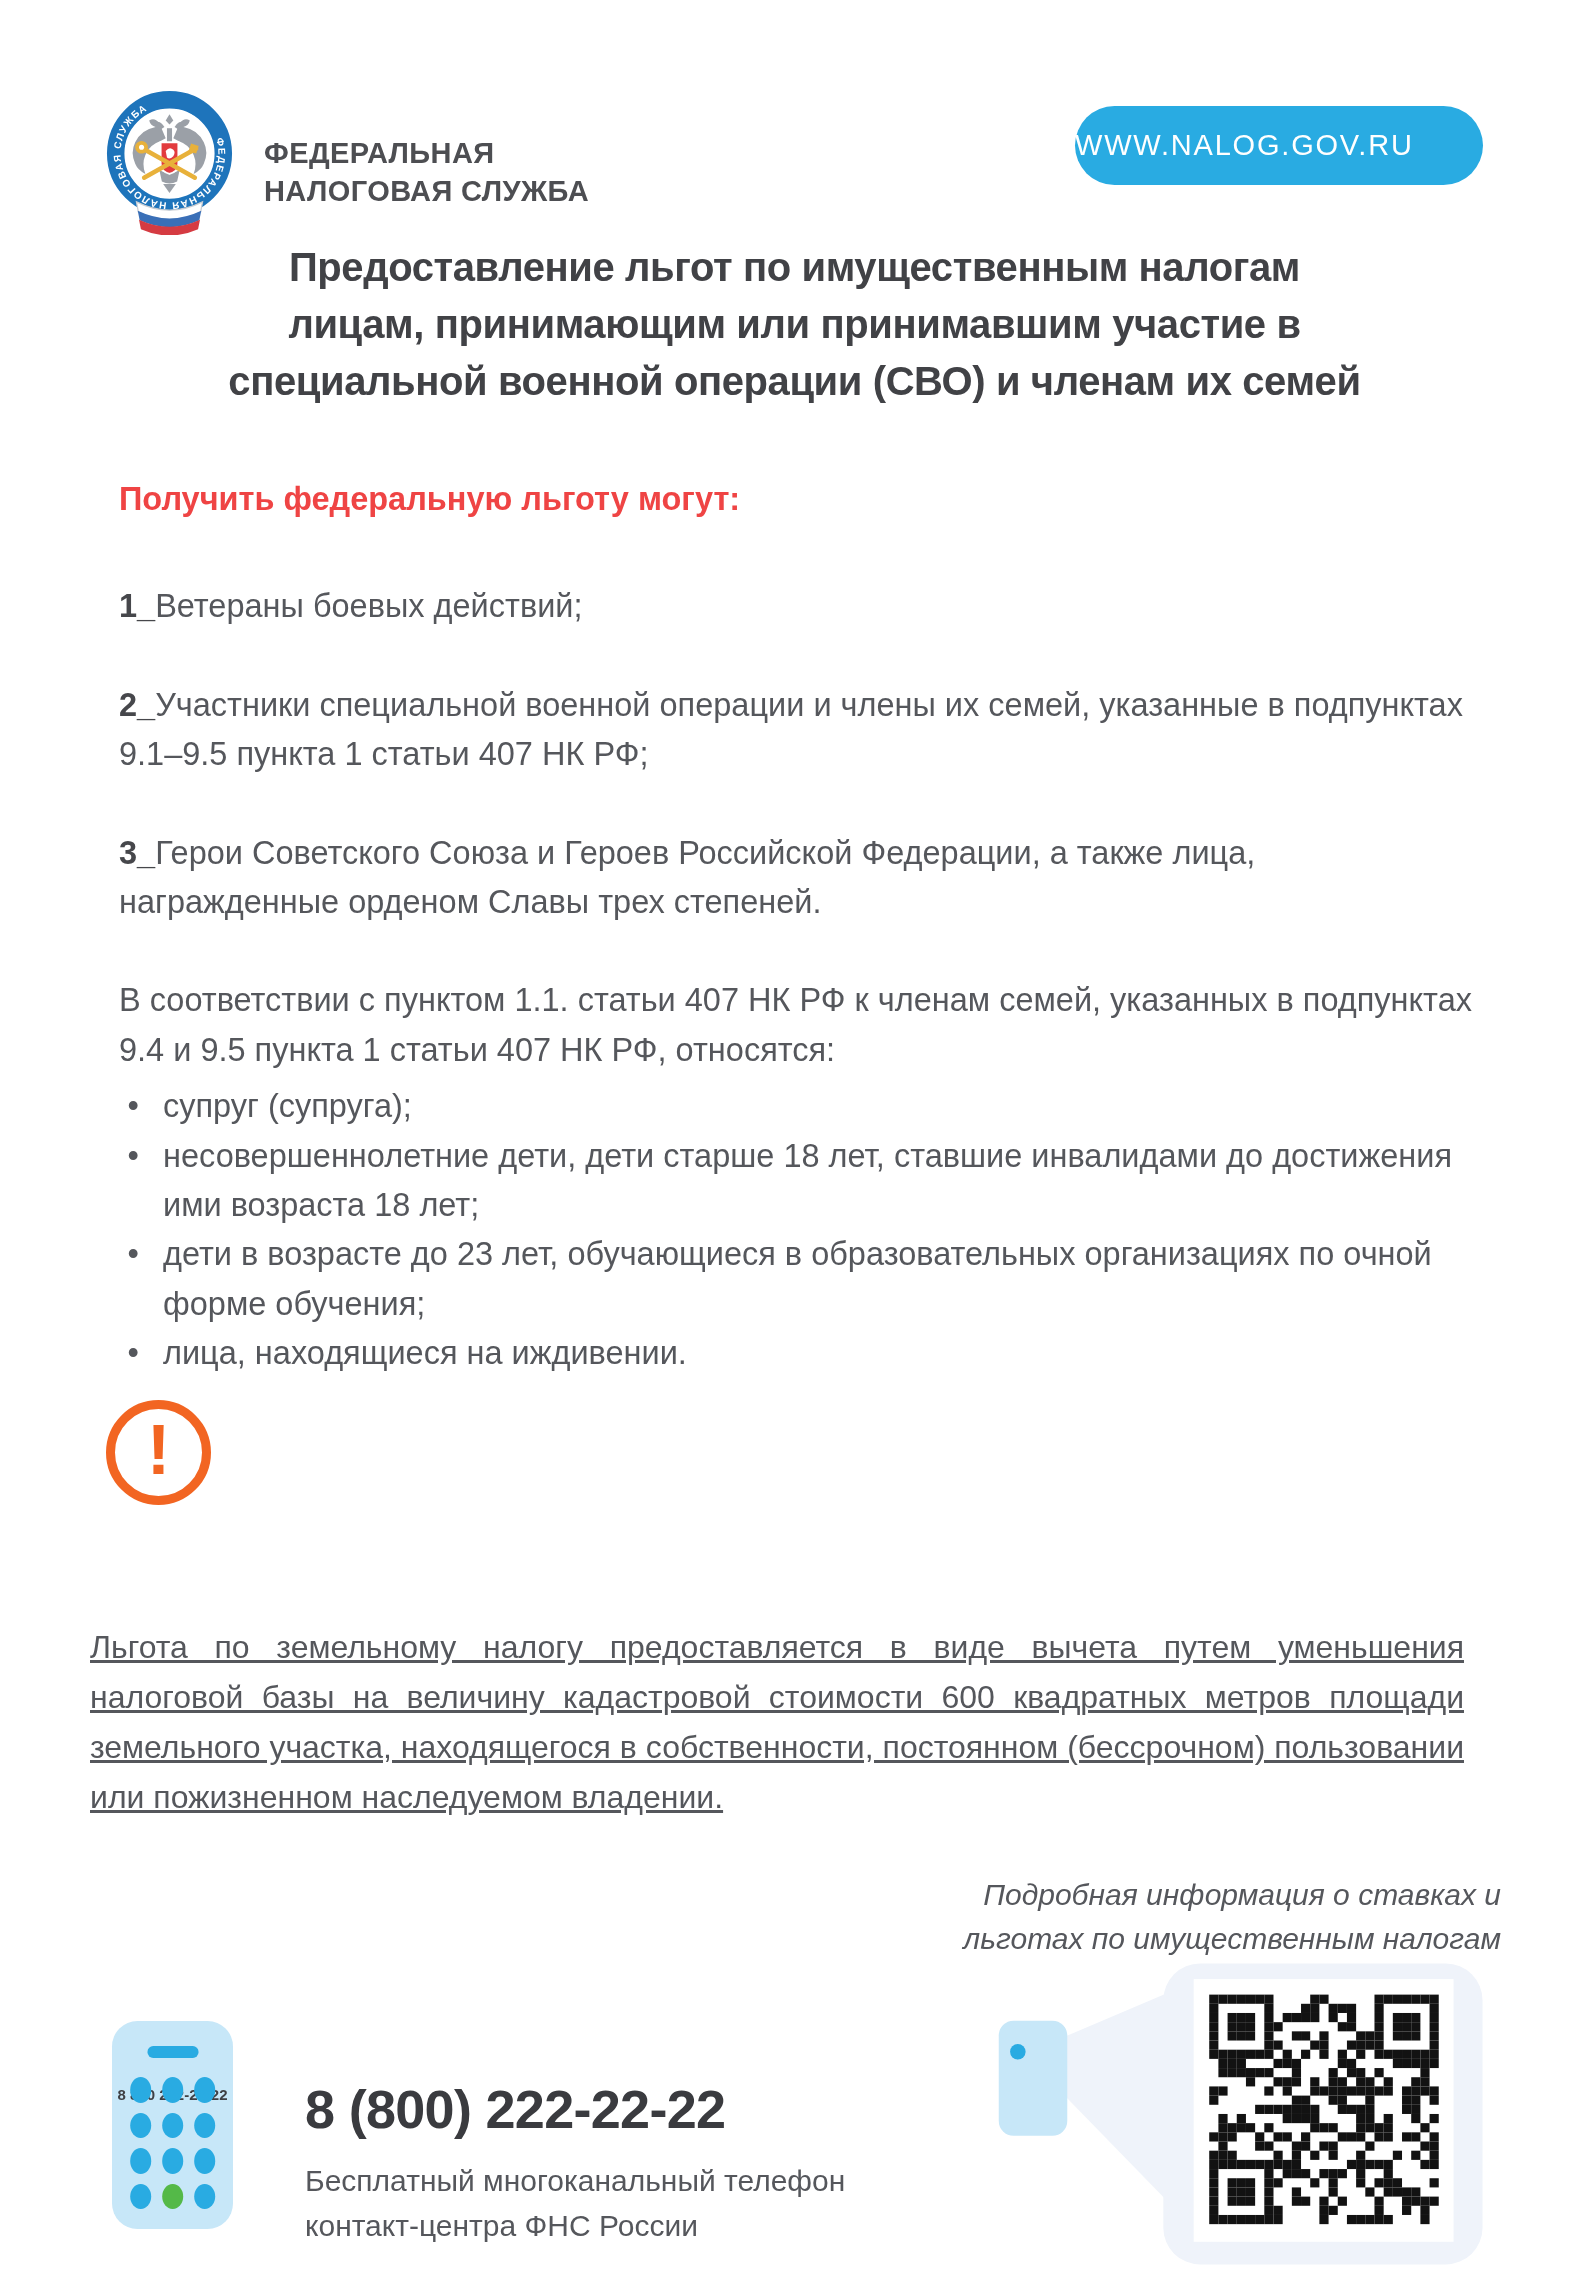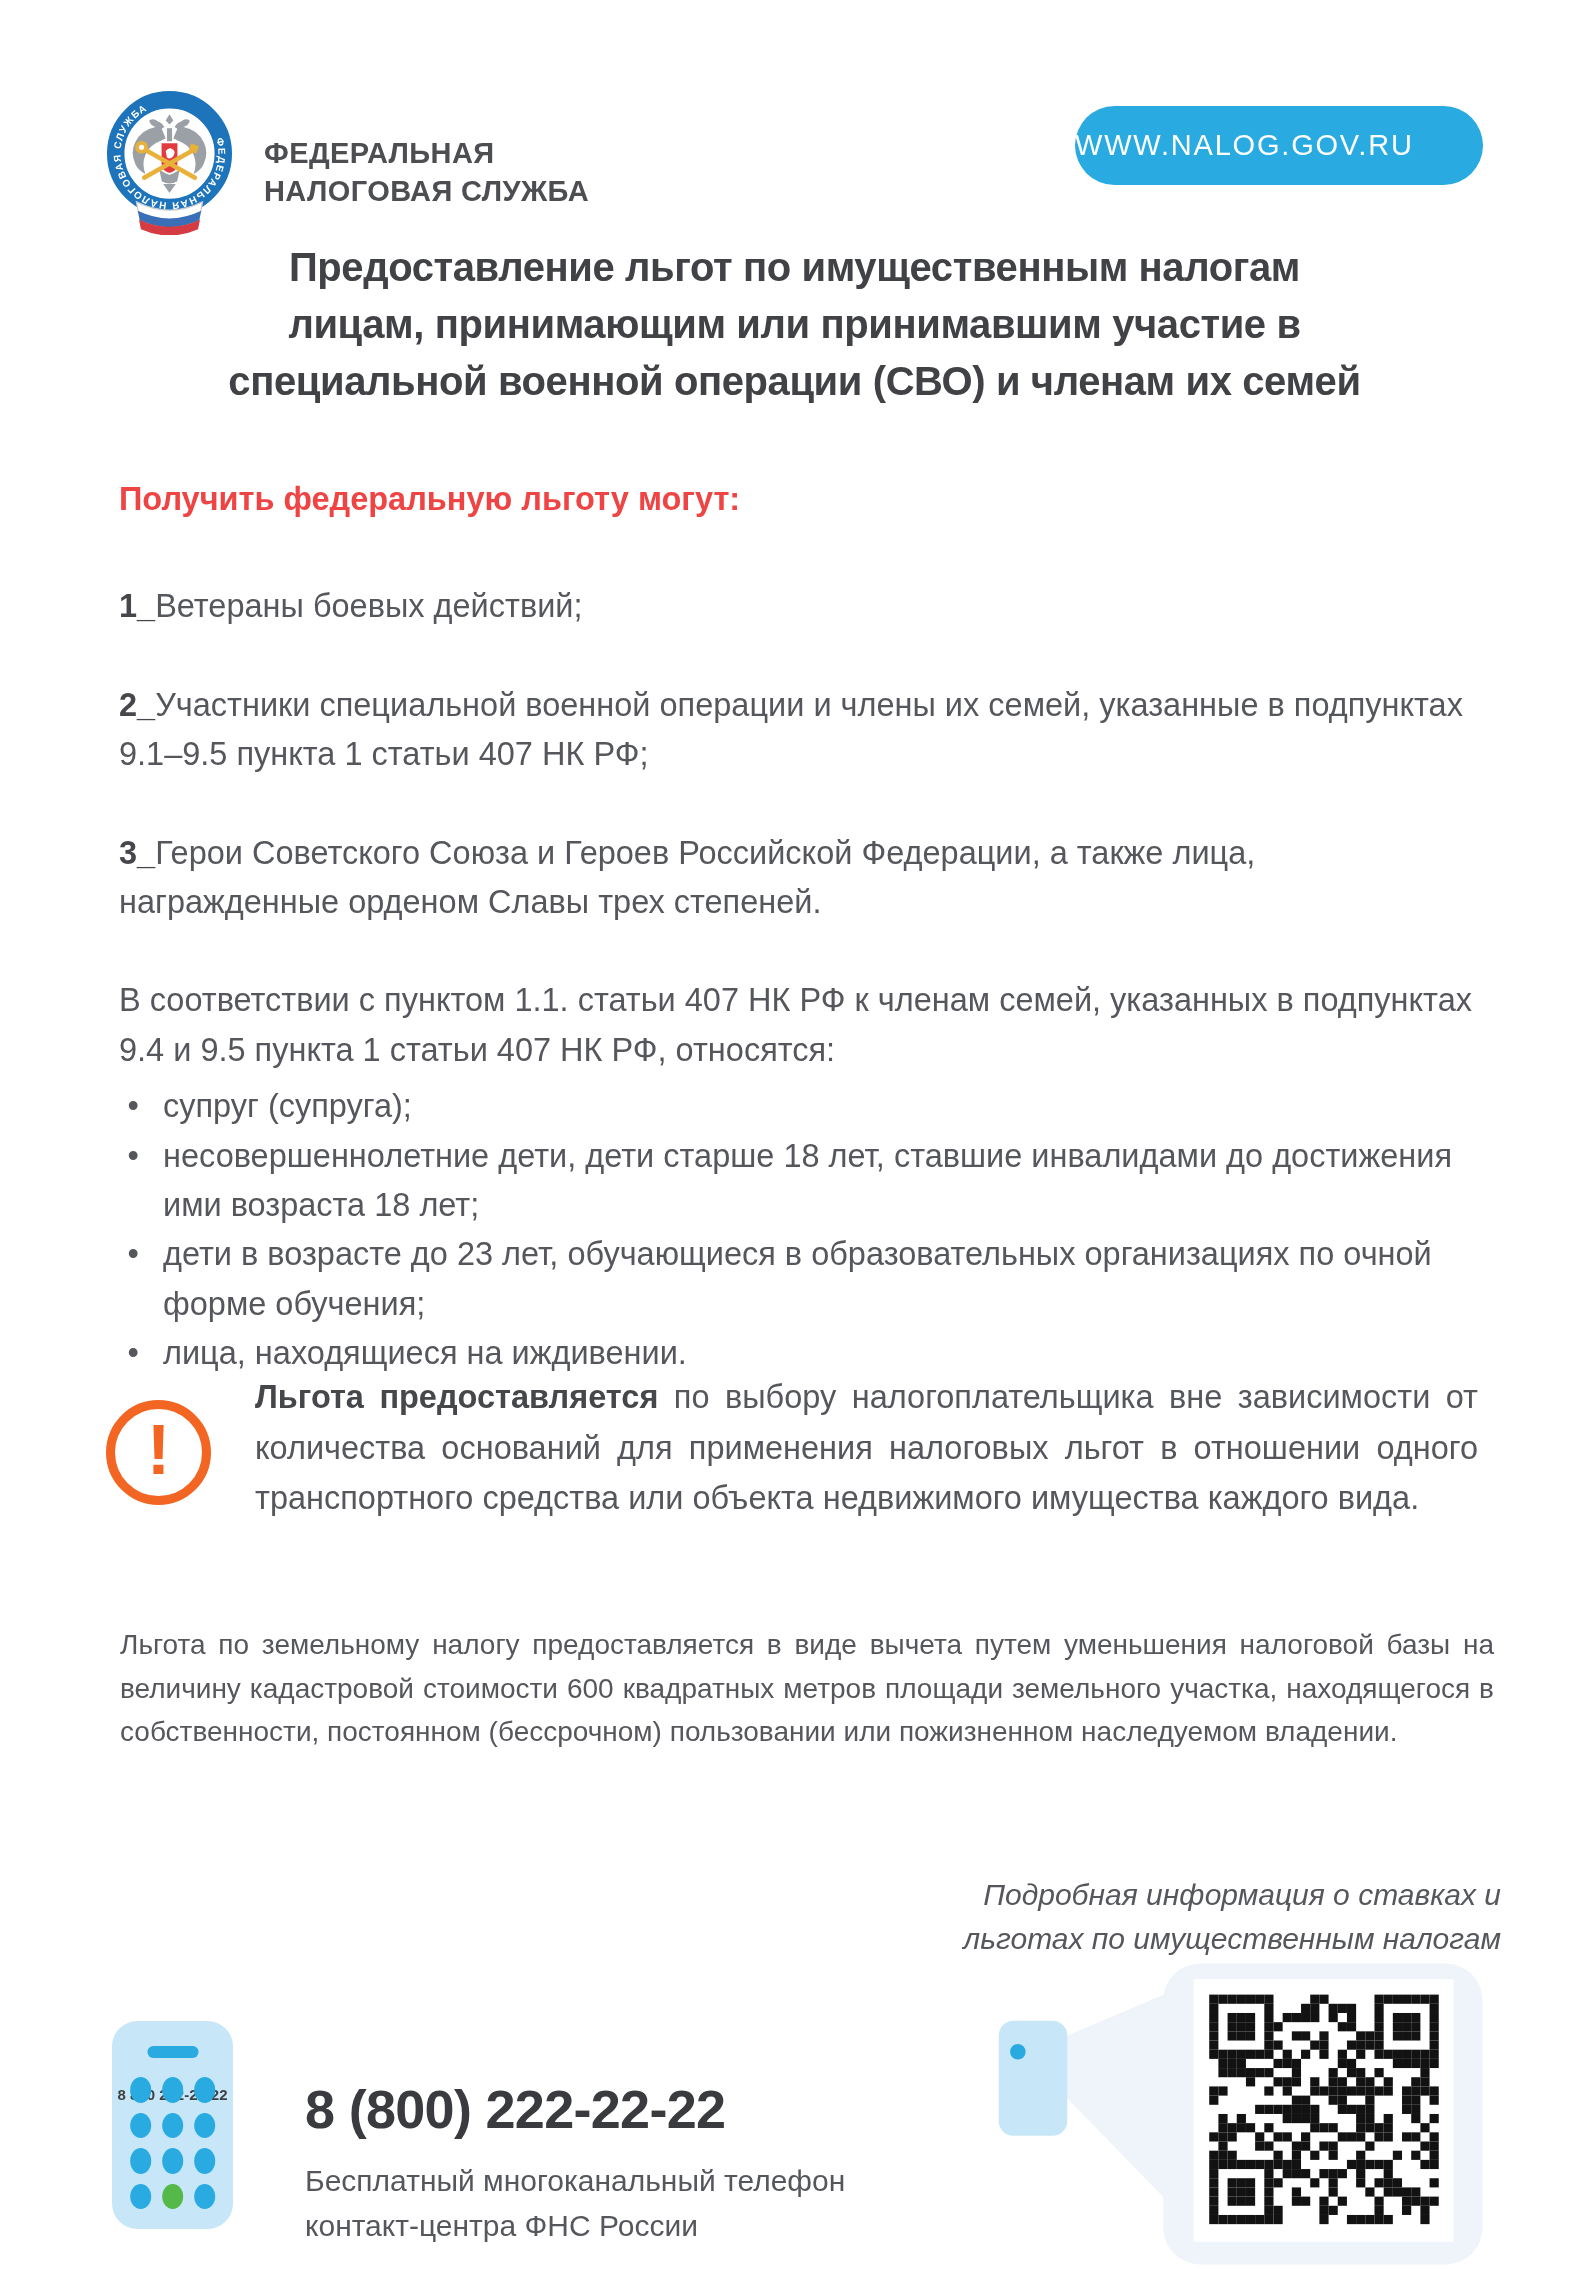--- a/index.html
+++ b/index.html
@@ -46,22 +46,22 @@
     flex:0 0 auto; width:105px; height:105px; margin-top:28px;
     border:9.2px solid #F26522; border-radius:50%;
     display:flex; align-items:center; justify-content:center;
   }
   .alert-ring span { color:#F26522; font-weight:bold; font-size:71px; line-height:1; transform:translateY(-2.8px); }
   .callout-text { margin-left:44px; font-size:32.5px; line-height:1.56; text-align:justify; }
   .callout-text b { color:#46474B; }
 
   
   .land-par {
-    position:absolute; left:120px; top:1623px; width:1374px;
-    font-size:28px; line-height:1.56; text-align:justify;
+    position:absolute; left:90px; top:1623px; width:1374px;
+    font-size:32px; line-height:1.56; text-align:justify;text-decoration:underline;
   }
 
   
   .qr-note {
     position:absolute; left:879px; top:1873px; width:622px; text-align:right;
     font-style:italic; font-size:30px; line-height:1.45; color:#55575C;
   }
   .qr-note span { display:block; }
 
   .phone-illustration {
@@ -177,21 +177,20 @@
       <li>несовершеннолетние дети, дети старше 18 лет, ставшие инвалидами до достижения ими возраста 18 лет;</li>
       <li>дети в возрасте до 23 лет, обучающиеся в образовательных организациях по очной форме обучения;</li>
       <li>лица, находящиеся на иждивении.</li>
     </ul>
   </div>
 
   <div class="callout">
     <div class="alert-ring">
       <span>!</span>
     </div>
-    <p class="callout-text"><b>Льгота предоставляется</b><span> по выбору налогоплательщика вне зависимости от количества оснований для применения налоговых льгот в отношении одного транспортного средства или объекта недвижимого имущества каждого вида.</span></p>
   </div>
 
   <p class="land-par">Льгота по земельному налогу предоставляется в виде вычета путем уменьшения налоговой базы на величину кадастровой стоимости 600 квадратных метров площади земельного участка, находящегося в собственности, постоянном (бессрочном) пользовании или пожизненном наследуемом владении.</p>
 
   <div class="qr-note">
     <span>Подробная информация о ставках и</span>
     <span>льготах по имущественным налогам</span>
   </div>
 
   <div class="phone-illustration">

